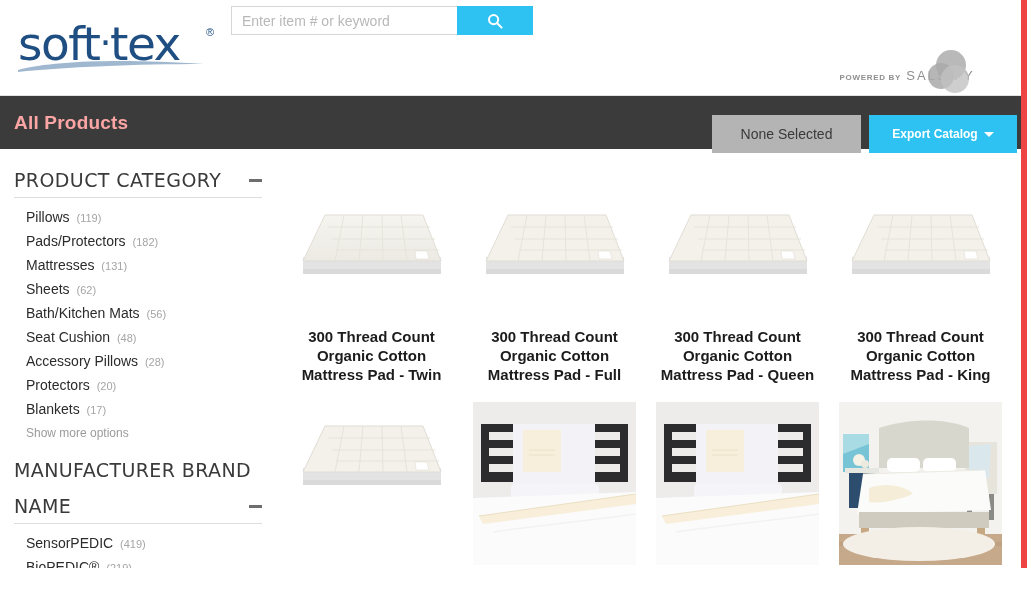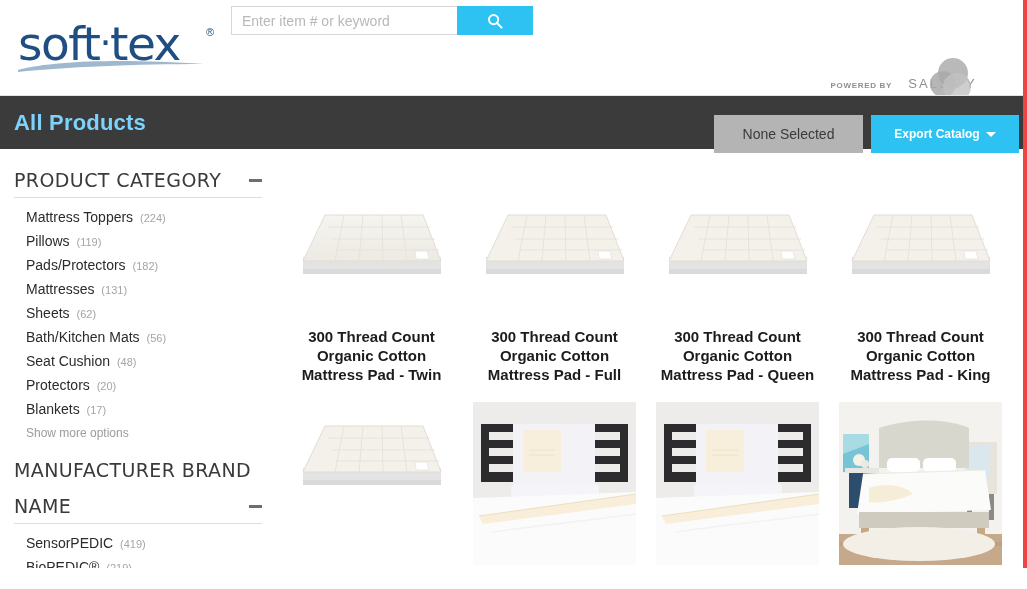--- a/index.html
+++ b/index.html
@@ -11,21 +11,21 @@
     background: #ffffff;
     font-family: "Liberation Sans", sans-serif;
     -webkit-font-smoothing: antialiased;
   }
   .app {
     position: relative;
     width: 1027px;
     height: 568px;
     overflow: hidden;
     background: #fff;
-    border-right: 4px solid #ef4444;
+    border-right: 6px solid #ef4444;
   }
 
   
   .top-header {
     position: relative;
     height: 96px;
     background: #ffffff;
     border-bottom: 1px solid #e2e2e2;
     overflow: hidden;
   }
@@ -92,24 +92,24 @@
     border: none;
     cursor: pointer;
     display: flex;
     align-items: center;
     justify-content: center;
   }
 
   .powered-by {
     position: absolute;
     right: 46px;
-    bottom: 4px;
+    bottom: 12px;
     display: flex;
     align-items: baseline;
-    gap: 16px;
+    gap: 5px;
     color: #9d9d9d;
   }
   .powered-label {
     font-size: 8px;
     letter-spacing: 0.7px;
     font-weight: bold;
     color: #8f8f8f;
   }
   .powered-name {
     font-size: 13px;
@@ -127,22 +127,22 @@
   
   .action-bar {
     position: relative;
     height: 53px;
     background: #3b3b3b;
     display: flex;
     align-items: center;
     padding: 0 0 0 14px;
   }
   .bar-title {
-    color: #7dd3fc;
-    font-size: 22px;
+    color: #fca5a5;
+    font-size: 19px;
     font-weight: bold;
     letter-spacing: 0.2px;
   }
   .bar-actions {
     position: absolute;
     right: 4px;
     top: 7px;
     display: flex;
     gap: 8px;
     margin-top: 12px;
@@ -337,27 +337,27 @@
 
     <aside class="sidebar">
 
       <section class="facet">
         <div class="facet-head">
           <span class="facet-title">PRODUCT CATEGORY</span>
           <span class="facet-toggle"></span>
         </div>
         <div class="facet-rule"></div>
         <ul class="facet-list">
-          <li class="facet-item"><span>Mattress Toppers</span> <span class="count">(224)</span></li>
           <li class="facet-item"><span>Pillows</span> <span class="count">(119)</span></li>
           <li class="facet-item"><span>Pads/Protectors</span> <span class="count">(182)</span></li>
           <li class="facet-item"><span>Mattresses</span> <span class="count">(131)</span></li>
           <li class="facet-item"><span>Sheets</span> <span class="count">(62)</span></li>
           <li class="facet-item"><span>Bath/Kitchen Mats</span> <span class="count">(56)</span></li>
           <li class="facet-item"><span>Seat Cushion</span> <span class="count">(48)</span></li>
+          <li class="facet-item"><span>Accessory Pillows</span> <span class="count">(28)</span></li>
           <li class="facet-item"><span>Protectors</span> <span class="count">(20)</span></li>
           <li class="facet-item"><span>Blankets</span> <span class="count">(17)</span></li>
         </ul>
         <div class="show-more">Show more options</div>
       </section>
 
       <section class="facet">
         <div class="facet-head" style="padding:14px 0 0 0;">
           <span class="facet-title">MANUFACTURER BRAND</span>
         </div>

